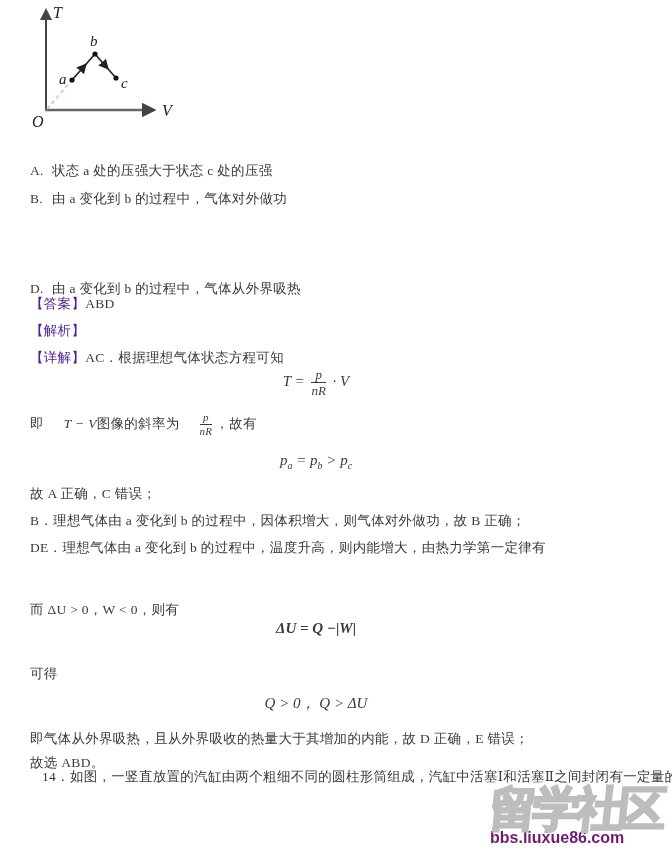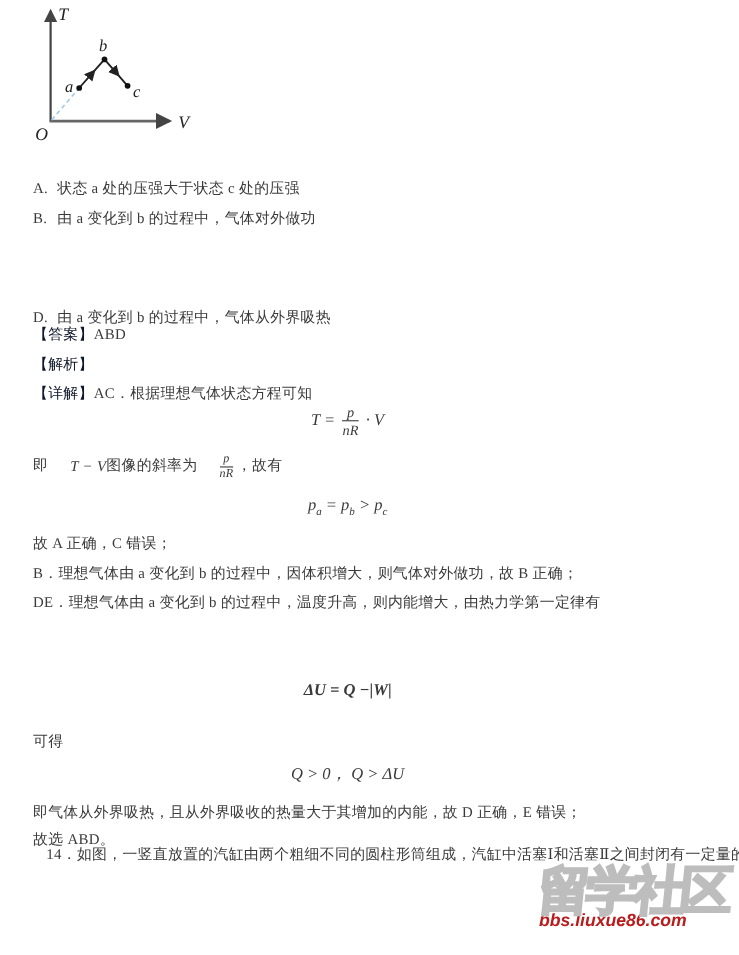--- a/index.html
+++ b/index.html
@@ -3,21 +3,21 @@
 <meta charset="utf-8">
 <style>
   html,body{margin:0;padding:0;background:#ffffff;}
   .page{
     position:relative;width:672px;height:868px;background:#ffffff;overflow:hidden;
     font-family:"Liberation Serif","DejaVu Serif",serif;
     color:#3a3a3a;
   }
   .line{position:absolute;left:30px;font-size:13.5px;letter-spacing:0.3px;white-space:nowrap;}
   .opt-key{display:inline-block;min-width:22px;}
-  .blue{color:#0f172a;}
+  .blue{color:#4c1d95;}
   .formula{
     position:absolute;left:10px;width:612px;text-align:center;
     font-style:italic;font-size:15px;white-space:nowrap;
   }
   .formula sub{font-size:10px;font-style:italic;}
   .frac{display:inline-block;vertical-align:middle;text-align:center;line-height:1;margin:0 3px;}
   .frac .num{display:block;padding:0 3px 1px 3px;border-bottom:1px solid #3a3a3a;font-size:13px;}
   .frac .den{display:block;padding-top:1px;font-size:13px;}
   .frac-sm .num,.frac-sm .den{font-size:11px;}
   .it{font-style:italic;font-family:"Liberation Serif",serif;margin-left:20px;}
@@ -25,24 +25,23 @@
   
   .watermark{position:absolute;left:490px;top:784px;width:182px;text-align:left;z-index:5;pointer-events:none;}
   .wm-logo{
     font-family:"Liberation Sans","DejaVu Sans",sans-serif;
     font-size:47px;font-weight:900;line-height:1.05;letter-spacing:-4px;
     color:#ffffff;-webkit-text-stroke:2.5px #bdbdbd;
     transform:skewX(-6deg);white-space:nowrap;
   }
   .wm-url{
     font-family:"Liberation Sans","DejaVu Sans",sans-serif;
-    font-size:16px;font-weight:700;color:#b91c1c;letter-spacing:0px;
+    font-size:16px;font-weight:700;color:#701a75;letter-spacing:0px;
     margin-top:-4px;white-space:nowrap;
     text-shadow:0 0 2px #ffffff;
-    font-style:italic;
   }
   svg text{font-family:"Liberation Serif","DejaVu Serif",serif;}
 </style>
 </head>
 <body>
 
 <div class="page">
 
   <svg style="position:absolute;left:20px;top:0px;" width="180" height="145" viewBox="0 0 180 145">
     <defs>
@@ -94,20 +93,21 @@
 
   <div class="formula" style="top:452px;">
     <span>p</span><sub>a</sub><span> = </span><span>p</span><sub>b</sub><span> &gt; </span><span>p</span><sub>c</sub>
   </div>
 
   <div class="line" style="top:485px;">故 A 正确，C 错误；</div>
   <div class="line" style="top:539px;">DE．理想气体由 a 变化到 b 的过程中，温度升高，则内能增大，由热力学第一定律有</div>
   <div class="line" style="top:512px;">B．理想气体由 a 变化到 b 的过程中，因体积增大，则气体对外做功，故 B 正确；</div>
 
 
+  <div class="line" style="top:601px;">而 ΔU &gt; 0，W &lt; 0，则有</div>
 
   <div class="formula" style="top:620px;font-weight:bold;">
     <span>ΔU = Q −</span><span class="bars">|</span><span>W</span><span class="bars">|</span>
   </div>
 
   <div class="line" style="top:665px;">可得</div>
 
   <div class="formula" style="top:694px;">Q &gt; 0，  Q &gt; ΔU</div>
 
   <div class="line" style="top:730px;">即气体从外界吸热，且从外界吸收的热量大于其增加的内能，故 D 正确，E 错误；</div>

